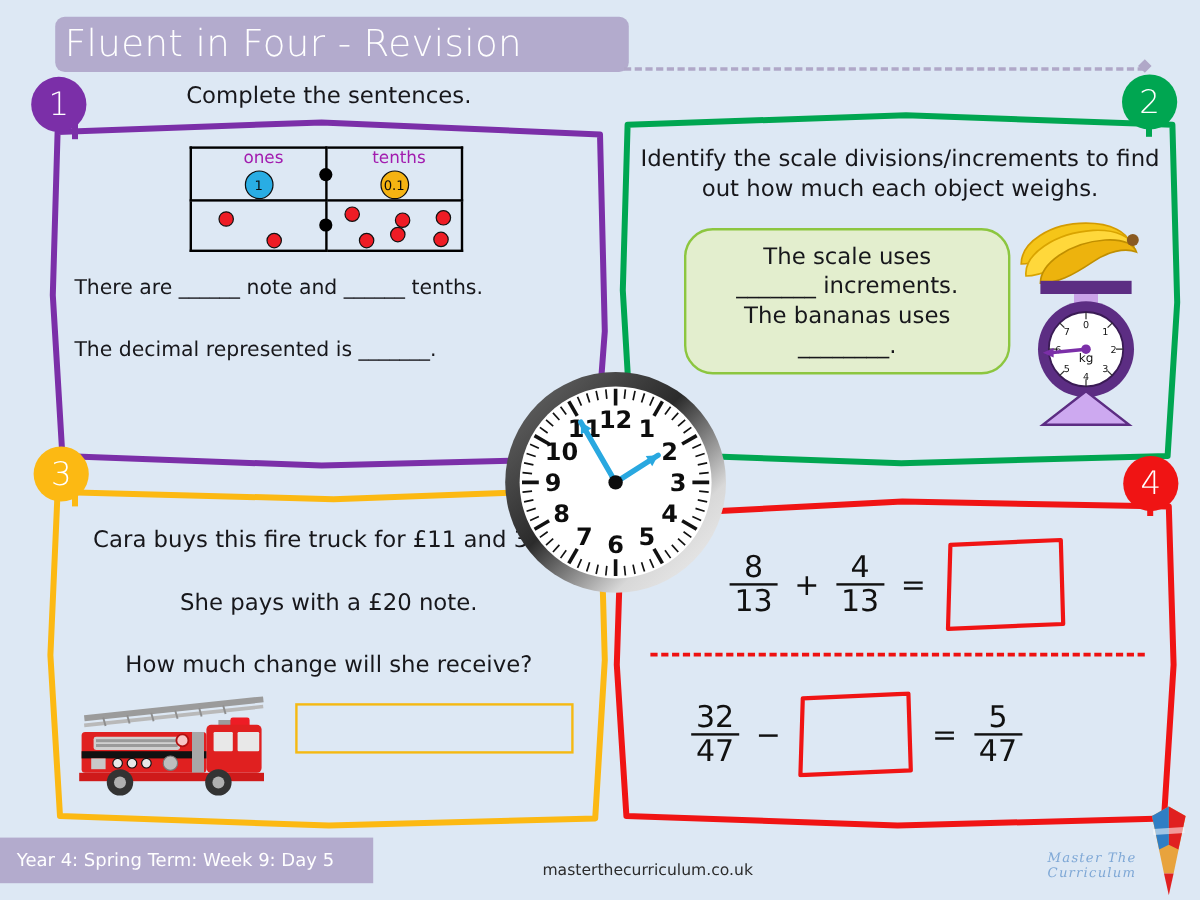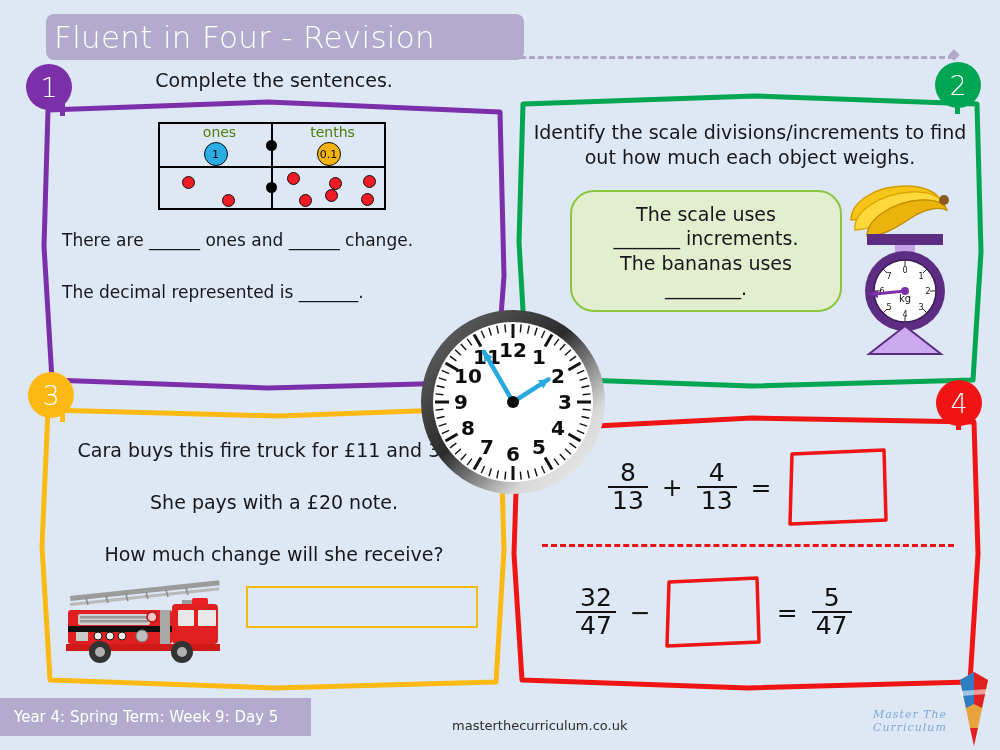--- a/index.html
+++ b/index.html
@@ -51,21 +51,21 @@
   }
 
   
   #q1 { left: 38px; top: 96px; width: 472px; height: 296px; }
   #q1-heading { position:absolute; left:0; top:-28px; width:472px; }
   .pv-table {
     position: absolute; left: 120px; top: 26px;
     width: 228px; border-collapse: collapse;
   }
   .pv-table td { border: 2.5px solid #000; height: 42px; position: relative; width: 50%; }
-  .pv-head { text-align:center; font-family:"DejaVu Sans", sans-serif; font-size:14px; color:#4d7c0f;margin-left:8px; }
+  .pv-head { text-align:center; font-family:"DejaVu Sans", sans-serif; font-size:14px; color:#a21caf;margin-left:8px; }
   .chip {
     width: 24px; height: 24px; border-radius: 50%;
     display:flex; align-items:center; justify-content:center;
     font-size:11px; color:#0a0a0a; margin: 2px auto 0; border:1.5px solid #0d0d0d;
     font-family:"DejaVu Sans", sans-serif;
   }
   .chip.ones { background:#29ade4; }
   .chip.tenths { background:#f5b312; }
   .counter { position:absolute; width:13px; height:13px; border-radius:50%; background:#ee1c25; border:1px solid #111; }
   .dec-point { position:absolute; width:11px; height:11px; border-radius:50%; background:#000; left:-6px; }
@@ -168,21 +168,21 @@
             <div class="counter" style="left:56px; top:9px;"></div>
             <div class="counter" style="left:90px; top:7px;"></div>
             <div class="counter" style="left:26px; top:26px;"></div>
             <div class="counter" style="left:52px; top:21px;"></div>
             <div class="counter" style="left:88px; top:25px;"></div>
           </td>
         </tr>
       </tbody>
         </table>
 
-      <div class="sentence" style="left:24px; top:134px;">There are ______ ones and ______ change.</div>
+      <div class="sentence" style="left:24px; top:134px;">There are ______ note and ______ tenths.</div>
       <div class="sentence" style="left:24px; top:186px;">The decimal represented is _______.</div>
     </div>
   </div>
 
   <div class="panel" id="q2">
     <svg class="frame" width="470" height="300" viewBox="0 0 470 300">
       <path d="M8,12 L240,4 L462,12 L466,160 L458,288 L236,294 L12,286 L4,150 Z" fill="none" stroke="#00a651" stroke-width="5" stroke-linejoin="round" stroke-linecap="round"></path>
     </svg>
 
     <div class="badge-stem" style="left:440px; top:-4px; background:#00a651;"></div>

